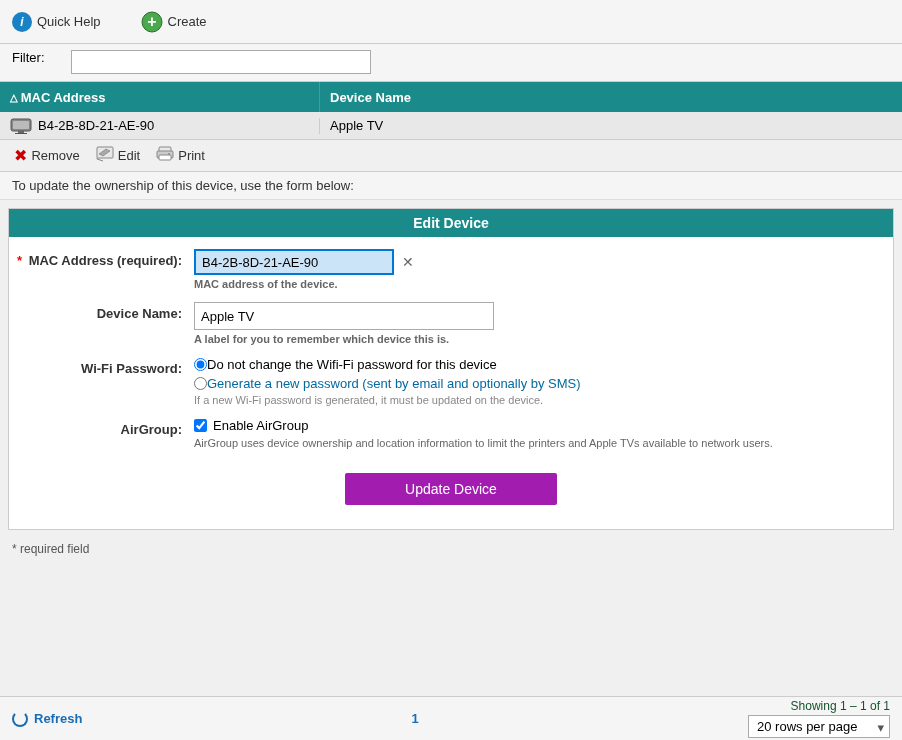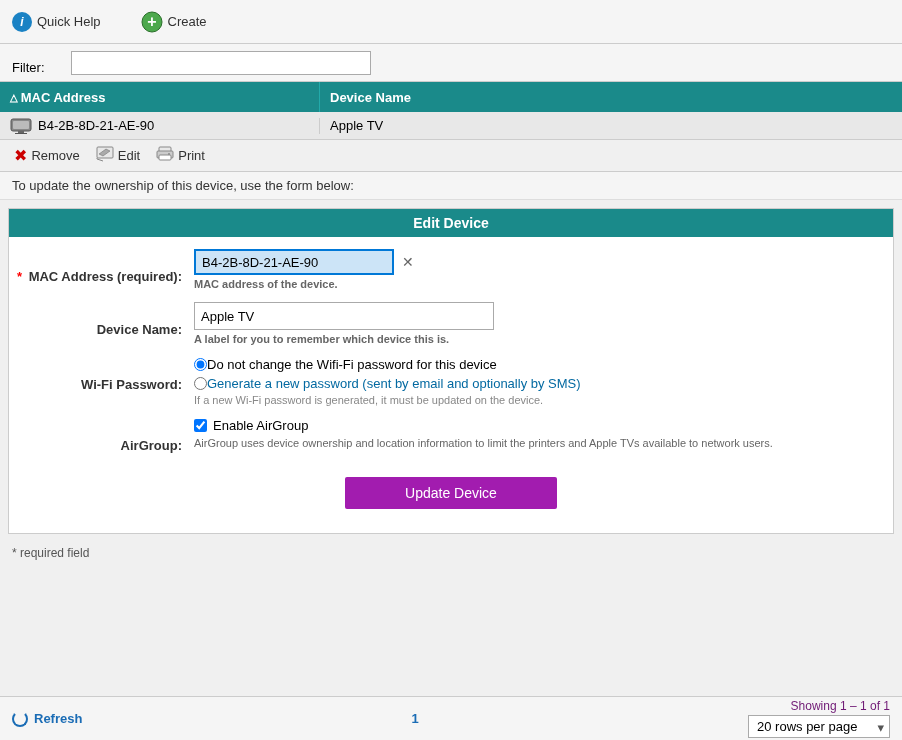--- a/index.html
+++ b/index.html
@@ -23,21 +23,21 @@
     .info-icon {
       width: 20px; height: 20px; border-radius: 50%;
       background: #1a82c4; color: white; display: flex; align-items: center; justify-content: center;
       font-weight: bold; font-size: 12px; font-style: italic;
     }
 
     .filter-bar {
       background: #f5f5f5;
       padding: 6px 12px;
       display: flex;
-      align-items: flex-end;
+      align-items: flex-start;
       gap: 26px;
       border-bottom: 1px solid #ccc;
       height: 38px;
     }
 
     .filter-bar label { font-size: 13px; font-weight: normal; }
 
     .filter-input {
       width: 300px; height: 24px; border: 1px solid #aaa; padding: 2px 6px; font-size: 13px; background: white;
     }
@@ -124,21 +124,20 @@
 
     .form-label {
       width: 185px;
       text-align: right;
       padding-right: 12px;
       padding-top: 4px;
       font-size: 13px;
       color: #333;
       font-weight: bold;
       flex-shrink: 0;
-      margin-top: 16px;
     }
 
     .required-star { color: red; margin-right: 3px; }
 
     .form-field { flex: 1; }
 
     .mac-input-container {
       display: flex; align-items: center; gap: 4px;
     }
 
@@ -197,21 +196,21 @@
     }
 
     .refresh-btn {
       display: flex; align-items: center; gap: 6px;
       cursor: pointer; color: #1a6cb5; font-size: 13px;
       background: none; border: none; font-weight: bold;
     }
 
     .page-num { color: #1a6cb5; font-size: 13px; font-weight: bold; }
 
-    .showing-text { font-size: 12px; color: #701a75; }
+    .showing-text { font-size: 12px; color: #14532d; }
 
     .rows-select {
       display: flex; align-items: center; gap: 4px;
     }
 
     .rows-dropdown {
       border: 1px solid #aaa; padding: 3px 8px; font-size: 13px; background: white;
       cursor: pointer; appearance: none; -webkit-appearance: none;
       padding-right: 24px;
     }

